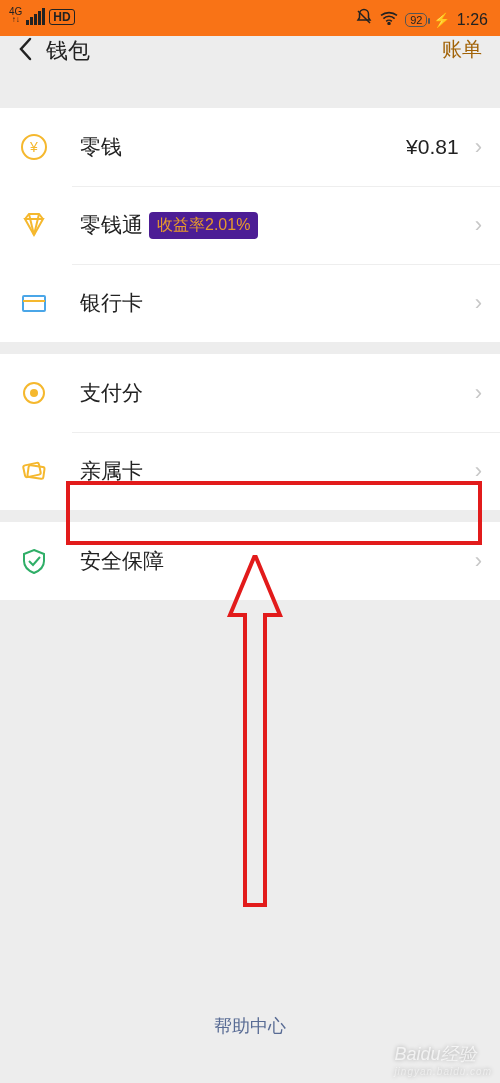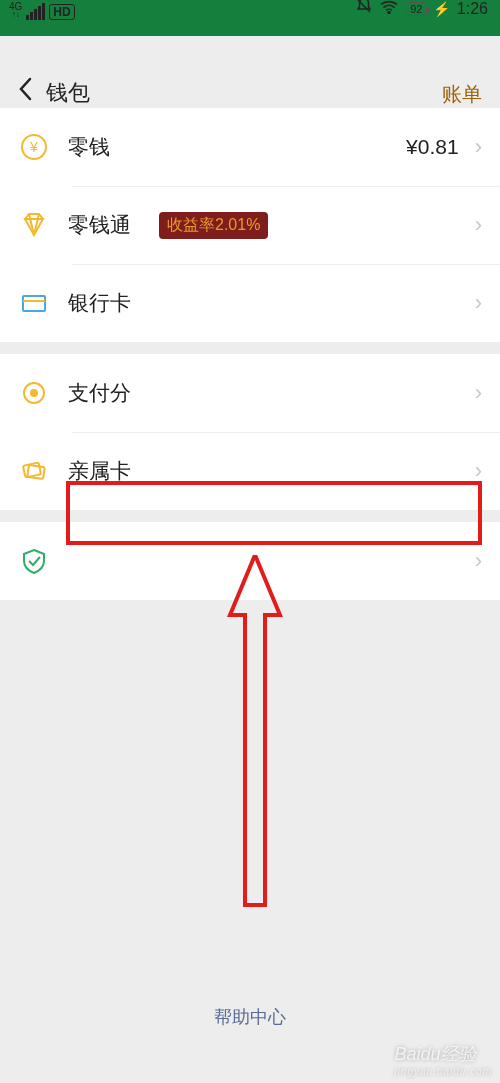--- a/index.html
+++ b/index.html
@@ -1,54 +1,54 @@
 <!DOCTYPE html>
 <html><head>
   <meta charset="utf-8">
   <style>
     * { margin: 0; padding: 0; box-sizing: border-box; font-family: -apple-system, "Helvetica Neue", Arial, sans-serif; }
     html, body { width: 500px; height: 1083px; background: #ededed; overflow: hidden; }
 
-    .status-bar { height: 36px; background: #15803d; display: flex; align-items: flex-end; justify-content: space-between; padding: 16px 12px; font-size: 15px; color: #222; }
+    .status-bar { height: 36px; background: #f97316; display: flex; align-items: flex-start; justify-content: space-between; padding: 8px 12px; font-size: 15px; color: #222; }
     .status-left { display: flex; align-items: center; gap: 4px; }
     .status-right { display: flex; align-items: center; gap: 6px; }
     .signal-icon { display: inline-flex; align-items: flex-end; gap: 1px; }
     .signal-icon span { width: 3px; background: #222; }
     .signal-icon span:nth-child(1){height:5px;} .signal-icon span:nth-child(2){height:8px;}
     .signal-icon span:nth-child(3){height:11px;} .signal-icon span:nth-child(4){height:14px;}
     .signal-icon span:nth-child(5){height:17px;}
     .net-4g { font-size: 10px; line-height: 8px; display:flex; flex-direction:column; align-items:center; margin-left:-3px; margin-top:-2px;}
     .hd-badge { border: 1.5px solid #222; border-radius: 3px; font-size: 12px; padding: 0 3px; font-weight: bold; }
     .mute-icon, .wifi-icon { font-size: 17px; }
     .battery { border: 1.5px solid #555; border-radius: 5px; padding: 0 4px; font-size: 11px; position: relative; }
     .battery::after { content:""; position:absolute; right:-4px; top:4px; width:2px; height:6px; background:#555; border-radius:1px;}
     .charge { font-size: 14px; }
     .clock { font-size: 16px; }
 
-    .header { height: 72px; background: #ededed; display: flex; align-items: flex-end; padding: 0 18px; }
+    .header { height: 72px; background: #ededed; display: flex; align-items: flex-start; padding: 0 18px; }
     .back { font-size: 28px; color: #222; padding: 0 8px 0 0; }
     .title { font-size: 22px; color: #222; margin-left: 6px; }
     .header-spacer { flex: 1; }
     .bill { font-size: 20px; color: #a16207; }
 
     .group { background: #fff; }
     .group + .group { margin-top: 12px; }
     .row { display: flex; align-items: center; height: 78px; padding: 0 18px; position: relative; }
     .row + .row::before { content:""; position:absolute; top:0; left:72px; right:0; height:1px; background:#eee; }
     .row .icon { width: 32px; height: 32px; flex-shrink: 0; display:flex; align-items:center; justify-content:center; }
-    .row .label { font-size: 21px; color: #222; margin-left: 18px; }
-    .row .tag { margin-left: 28px; background: #7f1d1d; color: #e79a2b; font-size: 16px; padding: 3px 8px; border-radius: 4px; }
+    .row .label { font-size: 21px; color: #222; margin-left: 30px; }
+    .row .tag { margin-left: 6px; background: #4c1d95; color: #e79a2b; font-size: 16px; padding: 3px 8px; border-radius: 4px; }
     .row .spacer { flex: 1; }
     .row .value { font-size: 21px; color: #222; font-weight: 500; margin-right: 16px; }
     .row .chevron { color: #c8c8c8; font-size: 22px; }
 
     .highlight-box { position: absolute; border: 4px solid #e21b1b; pointer-events: none; }
     .arrow-svg { position: absolute; pointer-events: none; }
 
-    .footer { position: absolute; bottom: 38px; left: 0; right: 0; text-align: center; }
+    .footer { position: absolute; bottom: 29px; left: 0; right: 0; text-align: center; }
     .help-link { color: #586b94; font-size: 18px; display:inline-block; margin-bottom: 16px; }
     .provider { color: #9a9a9a; font-size: 17px; }
 
     .watermark { position:absolute; right:8px; bottom:6px; color:rgba(255,255,255,0.7); font-size:18px; font-style:italic; text-shadow:0 0 4px rgba(0,0,0,0.3);margin-top:24px;}
     .wm-sub { font-size:10px; display:block; text-align:left; letter-spacing:1px; color:rgba(255,255,255,0.5);}
   </style>
 </head>
 <body>
 
 <div class="status-bar">
@@ -164,20 +164,21 @@
 </div>
 
 <div class="group">
   <div class="row">
     <span class="icon">
       <svg width="28" height="28" viewBox="0 0 28 28" fill="none" stroke="#2fae67" stroke-width="2">
           <path d="M14 3 L24 7 V14 C24 20 19 24 14 26 C9 24 4 20 4 14 V7 Z"></path>
           <polyline points="9,14 13,18 20,10"></polyline>
         </svg>
     </span>
+    <span class="label">安全保障</span>
     <span class="spacer"></span>
     <span class="chevron">›</span>
   </div>
 </div>
 
 <div class="highlight-box" style="left:66px; top:481px; width:416px; height:64px;"></div>
 
 <svg class="arrow-svg" style="left:225px; top:555px; width:60px; height:360px;" viewBox="0 0 60 360">
   <path d="M30 0 L55 60 L40 60 L40 350 L20 350 L20 60 L5 60 Z" fill="none" stroke="#e21b1b" stroke-width="4" stroke-linejoin="miter"></path>
 </svg>

